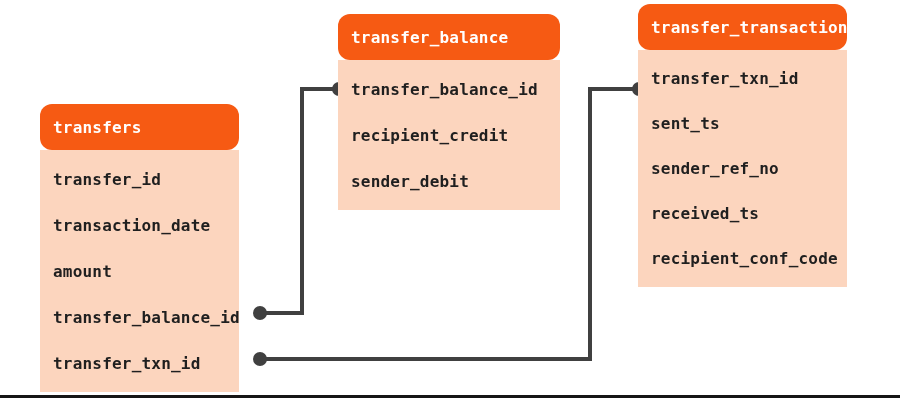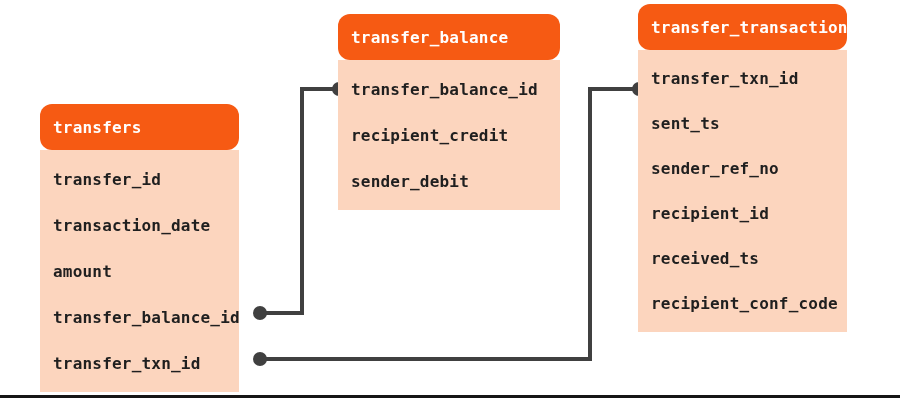--- a/index.html
+++ b/index.html
@@ -109,21 +109,20 @@
       <div class="row">sender_debit</div>
     </div>
   </div>
 
   <div class="table t3">
     <div class="thead">transfer_transaction</div>
     <div class="tbody">
       <div class="row">transfer_txn_id</div>
       <div class="row">sent_ts</div>
       <div class="row">sender_ref_no</div>
-      <div class="row">recipient_id</div>
       <div class="row">received_ts</div>
       <div class="row">recipient_conf_code</div>
     </div>
   </div>
 
   <div class="bottom-rule"></div>
 
 </div>
 
 </body></html>

